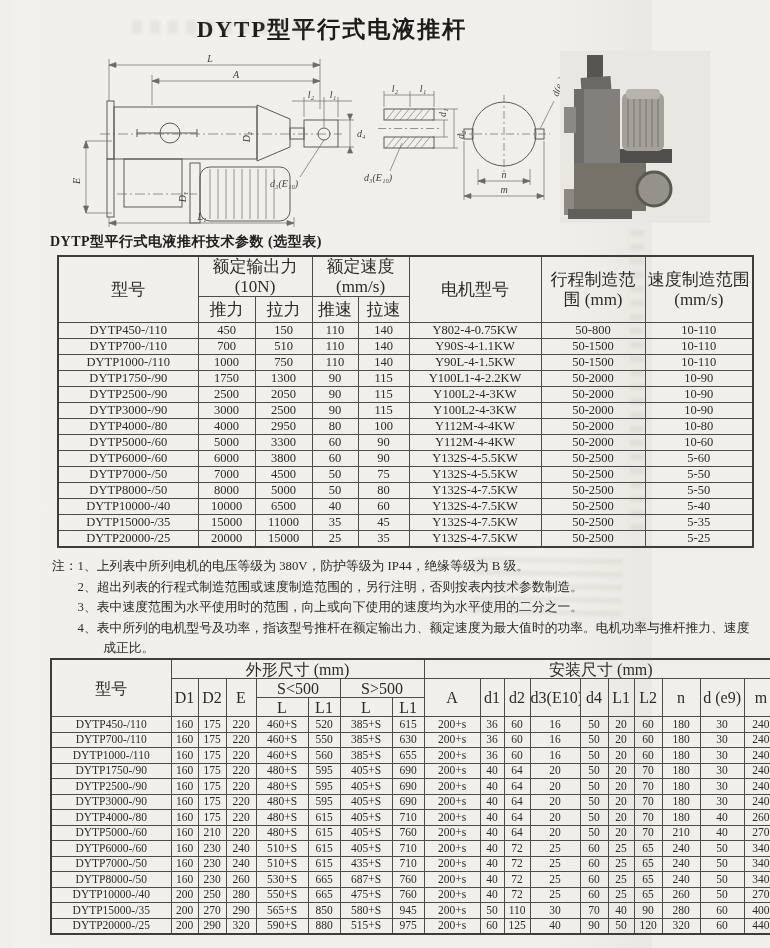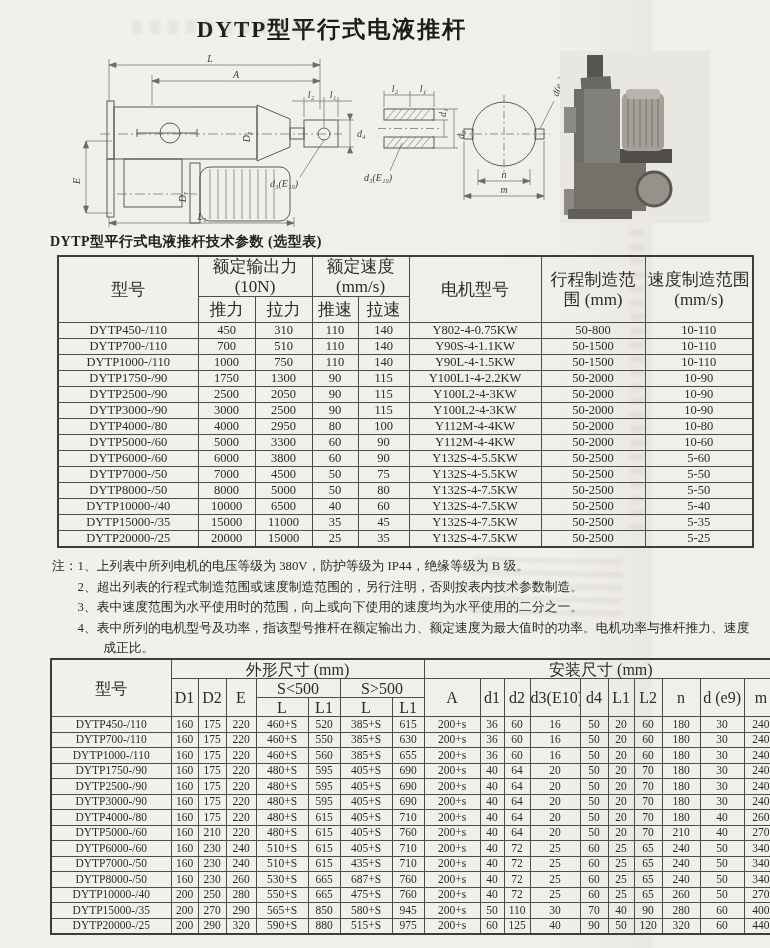--- a/index.html
+++ b/index.html
@@ -290,21 +290,21 @@
         <th>推力</th>
         <th>拉力</th>
         <th>推速</th>
         <th>拉速</th>
       </tr>
     </thead>
     <tbody>
         <tr>
           <td>DYTP450-/110</td>
           <td>450</td>
-          <td>310</td>
+          <td>150</td>
           <td>110</td>
           <td>140</td>
           <td>Y802-4-0.75KW</td>
           <td>50-800</td>
           <td>10-110</td>
         </tr>
         <tr>
           <td>DYTP700-/110</td>
           <td>700</td>
           <td>510</td>

